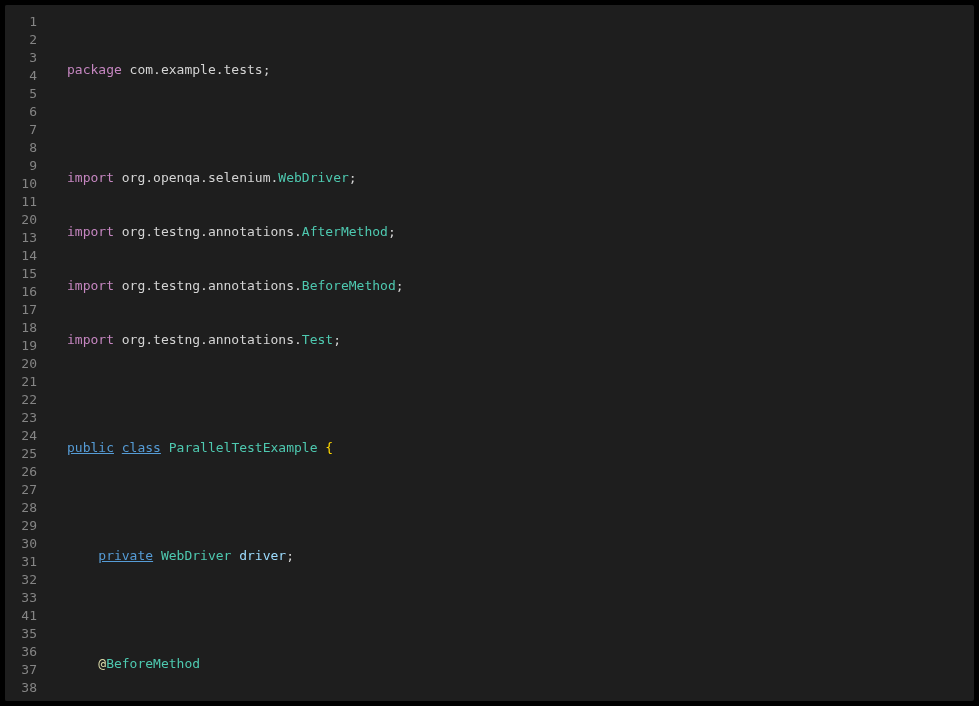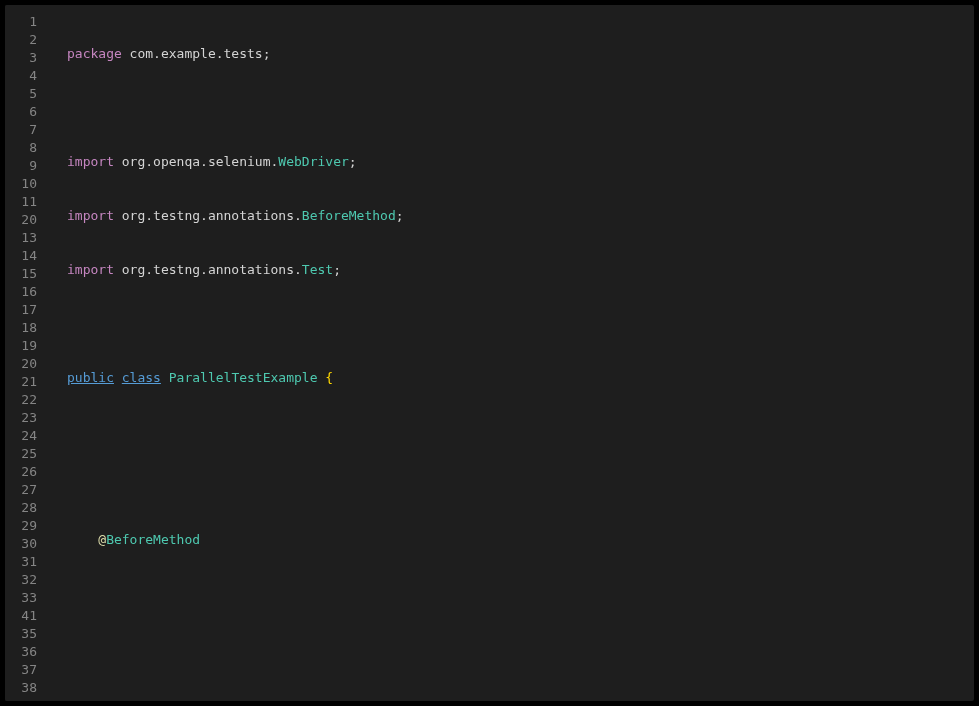--- a/index.html
+++ b/index.html
@@ -28,21 +28,21 @@
       text-align: right;
       padding: 8px 18px 8px 0;
       user-select: none;
       width: 50px;
       flex-shrink: 0;
     }
     .gutter div {
       height: 18px;
     }
     .code {
-      padding: 4px 0;
+      padding: 20px 0;
       color: #d4d4d4;
       white-space: pre;
       flex: 1;
     }
     .code-line {
       height: 18px;
       padding-left: 12px;
     }
     .kw { color: #c586c0; }
     .kw2 { color: #569cd6; text-decoration: underline; }
@@ -95,25 +95,27 @@
       <div>41</div>
       <div>35</div>
       <div>36</div>
       <div>37</div>
       <div>38</div>
     </div>
   <div class="code">
     <div class="code-line"><span class="kw">package</span><span class="pkg"> com.example.tests;</span></div>
     <div class="code-line"></div>
     <div class="code-line"><span class="kw">import</span><span class="pkg"> org.openqa.selenium.</span><span class="type">WebDriver</span><span class="punct">;</span></div>
+    <div class="code-line"><span class="kw">import</span><span class="pkg"> org.testng.annotations.</span><span class="type">AfterMethod</span><span class="punct">;</span></div>
     <div class="code-line"><span class="kw">import</span><span class="pkg"> org.testng.annotations.</span><span class="type">BeforeMethod</span><span class="punct">;</span></div>
     <div class="code-line"><span class="kw">import</span><span class="pkg"> org.testng.annotations.</span><span class="type">Test</span><span class="punct">;</span></div>
     <div class="code-line"></div>
     <div class="code-line"><span class="kw2">public</span> <span class="kw2">class</span> <span class="type">ParallelTestExample</span> <span class="brace">{</span></div>
     <div class="code-line"></div>
+    <div class="code-line">    <span class="kw2">private</span> <span class="type">WebDriver</span> <span class="type2">driver</span><span class="punct">;</span></div>
     <div class="code-line"></div>
     <div class="code-line">    <span class="at">@</span><span class="anno">BeforeMethod</span></div>
     
     
     
     
     
     
     
     

